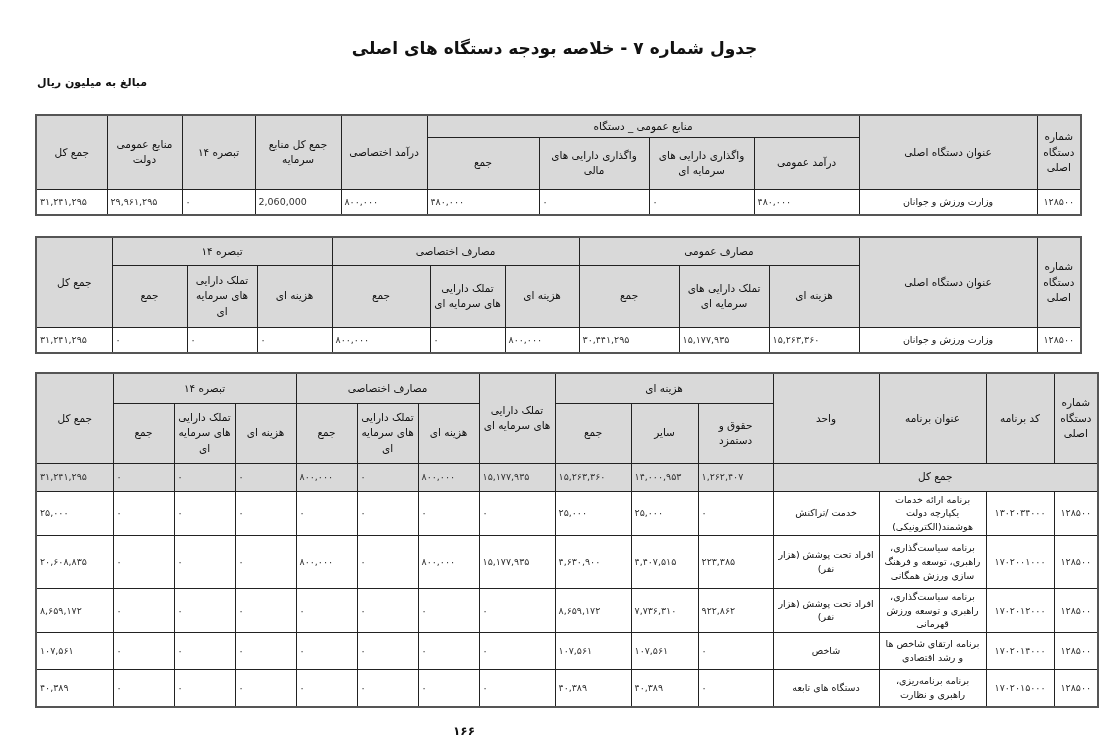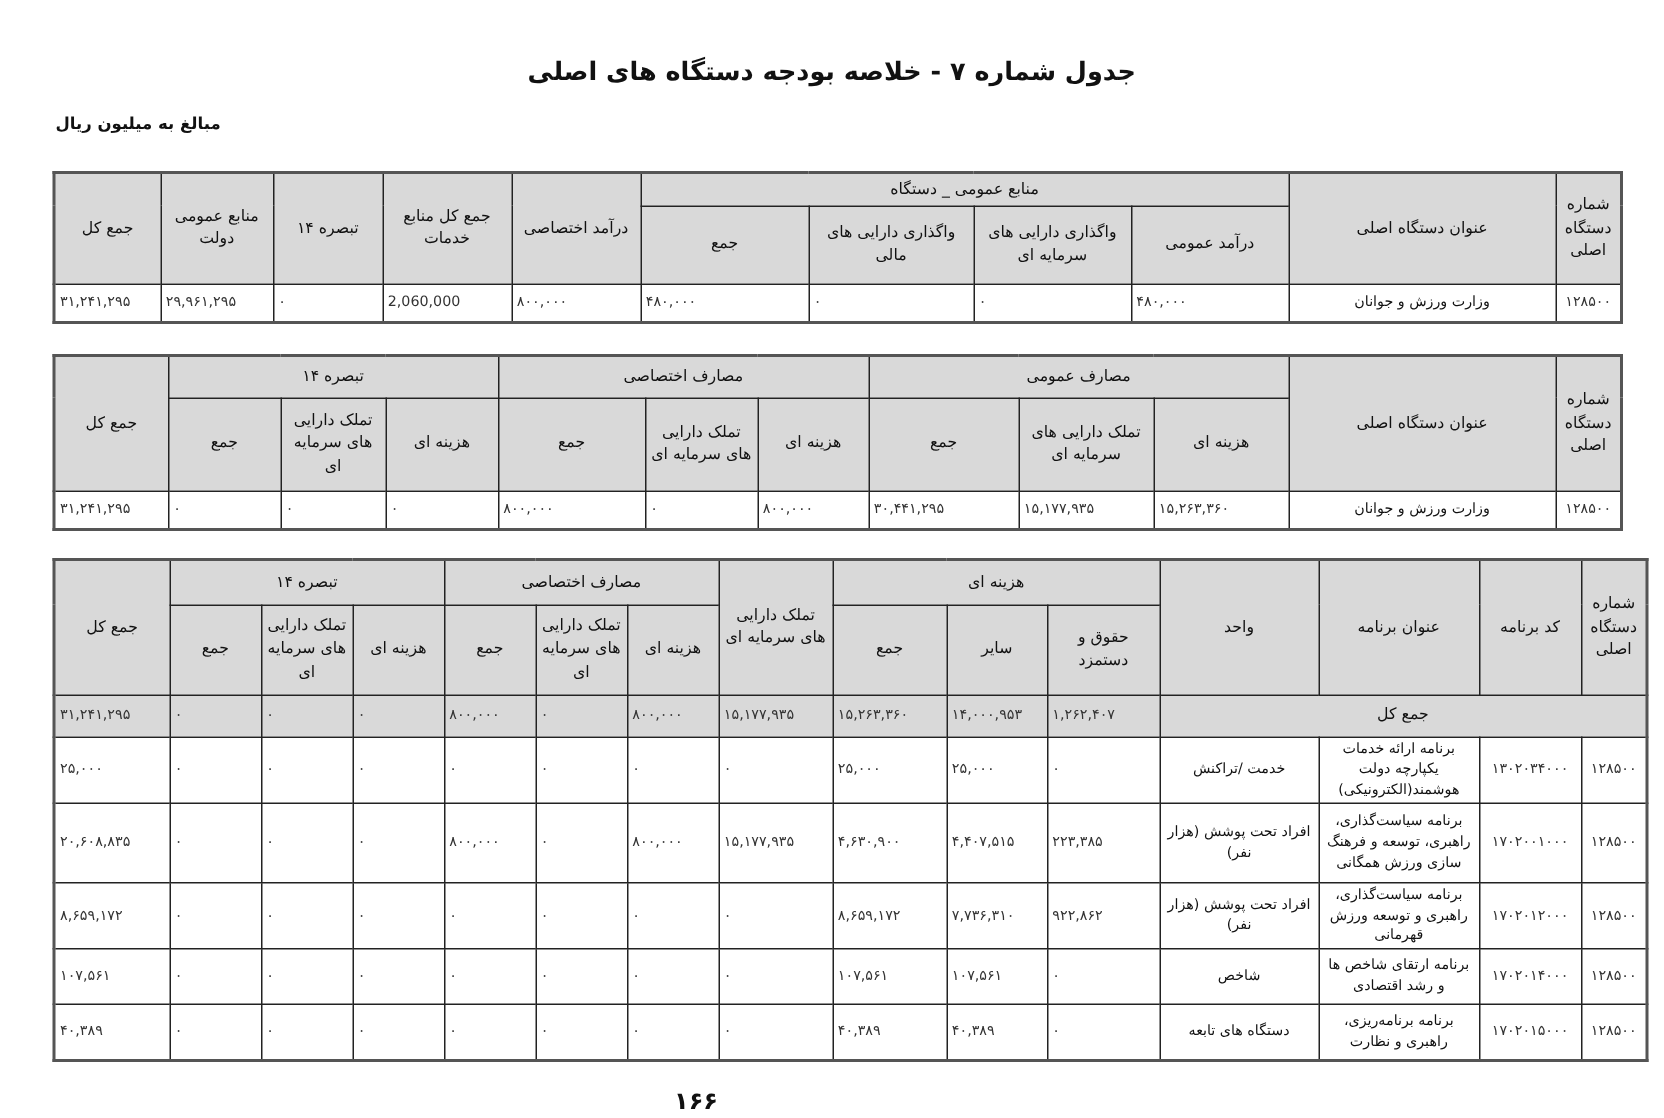--- a/index.html
+++ b/index.html
@@ -1,19 +1,19 @@
 <!DOCTYPE html>
 <html><head>
 <meta charset="utf-8">
 <style>
   html, body { margin:0; padding:0; background:#ffffff; }
   body { width:1109px; height:745px; position:relative; font-family:"DejaVu Sans", sans-serif; color:#111; overflow:hidden; }
   .title { position:absolute; top:38px; left:0; width:1109px; text-align:center; font-size:17px; font-weight:bold; direction:rtl; }
   .unit-note { position:absolute; top:76px; left:37px; font-size:11px; direction:rtl;font-weight:bold; }
-  .page-num { position:absolute; top:724px; left:0; width:928px; text-align:center; font-size:16px; font-weight:bold; }
+  .page-num { position:absolute; top:724px; left:0; width:928px; text-align:center; font-size:12px; font-weight:bold; }
   table { position:absolute; border-collapse:collapse; direction:rtl; table-layout:fixed; }
   td, th { border:1px solid #222; font-size:10.5px; padding:1px 3px; line-height:1.45; font-weight:normal; }
   th { background:#d9d9d9; text-align:center; vertical-align:middle; }
   td { background:#fff; vertical-align:middle; }
   td.num { text-align:left; direction:ltr; font-size:9.5px; color:#333; }
   td.txt { text-align:center; font-size:9.5px; }
   td.code { text-align:center; font-size:9.5px; color:#333; }
   tr.total td { background:#d9d9d9; }
   td.total-label { text-align:center; background:#d9d9d9; font-size:10.5px; }
   table { border:2px solid #555; }
@@ -37,21 +37,21 @@
       <col style="width:73px">
       <col style="width:75px">
       <col style="width:71px">
   </colgroup>
   <tbody>
       <tr style="height:22px">
     <th rowspan="2">شماره دستگاه اصلی</th>
     <th rowspan="2">عنوان دستگاه اصلی</th>
     <th colspan="4">منابع عمومی _ دستگاه</th>
     <th rowspan="2">درآمد اختصاصی</th>
-    <th rowspan="2">جمع کل منابع خدمات</th>
+    <th rowspan="2">جمع کل منابع سرمایه</th>
     <th rowspan="2">تبصره ۱۴</th>
     <th rowspan="2">منابع عمومی دولت</th>
     <th rowspan="2">جمع کل</th>
   </tr>
   <tr style="height:52px">
     <th>درآمد عمومی</th>
     <th>واگذاری دارایی های سرمایه ای</th>
     <th>واگذاری دارایی های مالی</th>
     <th>جمع</th>
   </tr>

